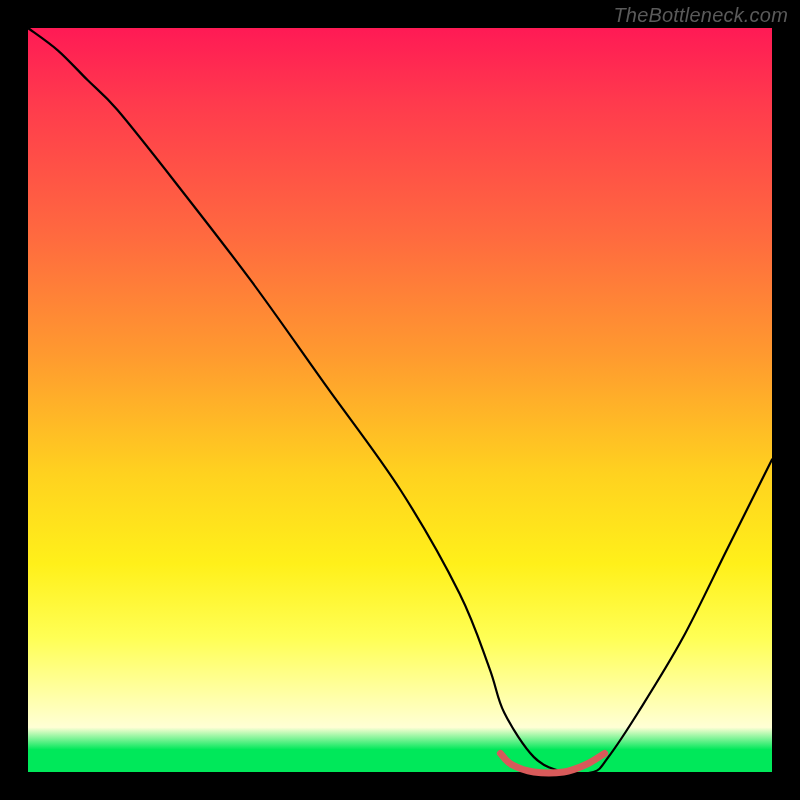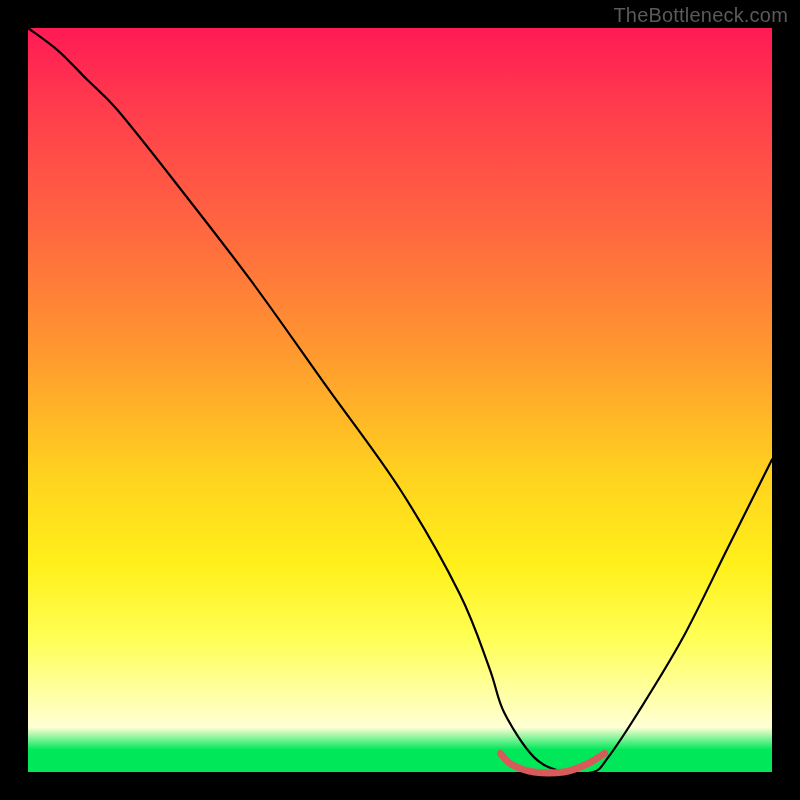--- a/index.html
+++ b/index.html
@@ -11,20 +11,21 @@
     overflow: hidden;
     font-family: Arial, Helvetica, sans-serif;
   }
   .frame {
     position: absolute;
     left: 0;
     top: 0;
     width: 800px;
     height: 800px;
     background: #000;
+    font-style: italic;
   }
   .plot {
     position: absolute;
     left: 28px;
     top: 28px;
     width: 744px;
     height: 744px;
     
     background: linear-gradient(to bottom,
       #ff1a55 0%,

